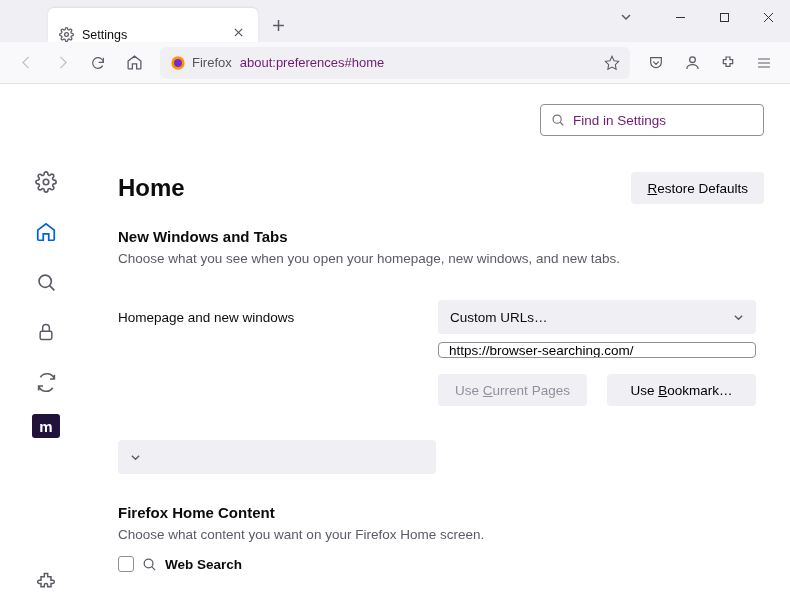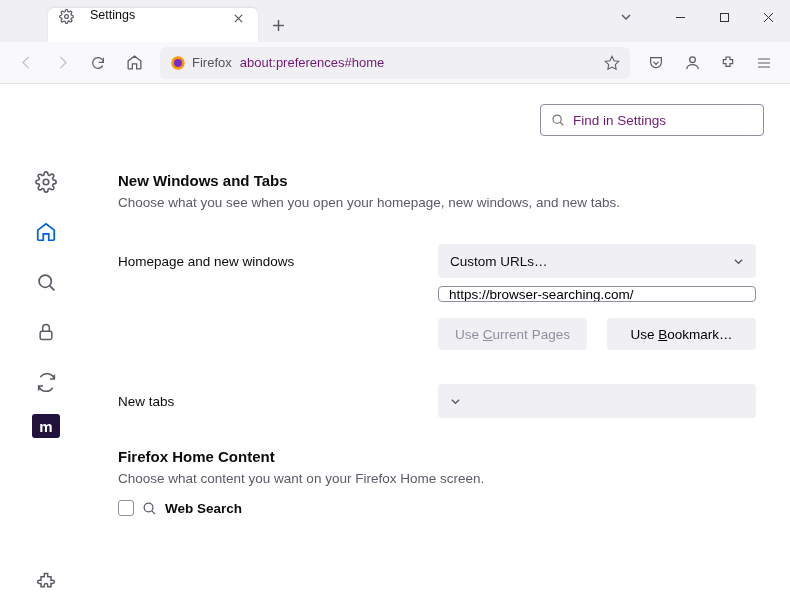--- a/index.html
+++ b/index.html
@@ -1,20 +1,20 @@
 <!DOCTYPE html>
 <html><head>
 <meta charset="utf-8">
 <style>
   * { box-sizing: border-box; margin: 0; padding: 0; }
   body { font-family: "Segoe UI", Arial, sans-serif; font-size: 13px; color: #0c0c0d; background: #fff; width: 790px; height: 615px; overflow: hidden; position: relative; }
   
   
   .titlebar { height: 42px; background: #f0f0f4; display: flex; align-items: flex-end; padding: 0 8px 0 8px; position: relative; }
-  .tab { background: #fff; border-radius: 6px 6px 0 0; height: 34px; width: 210px; display: flex; align-items: flex-start; padding: 0 10px; margin-left: 40px; gap: 16px; box-shadow: 0 -1px 2px rgba(0,0,0,0.08); }
+  .tab { background: #fff; border-radius: 6px 6px 0 0; height: 34px; width: 210px; display: flex; align-items: flex-end; padding: 0 10px; margin-left: 40px; gap: 8px; box-shadow: 0 -1px 2px rgba(0,0,0,0.08); }
   .tab-icon { width: 16px; height: 16px; display: flex; align-items: center; justify-content: center; }
   .tab-title { flex: 1; font-size: 12.5px; }
   .tab-close { width: 20px; height: 20px; display: flex; align-items: center; justify-content: center; border-radius: 4px; cursor: pointer; }
   .newtab { width: 28px; height: 28px; display: flex; align-items: center; justify-content: center; margin-left: 6px; margin-bottom: 3px; border-radius: 4px; cursor: pointer; }
   .spacer { flex: 1; }
   .win-controls { display: flex; position: absolute; right: 0; top: 0; height: 34px; }
   .win-controls > div, .win-chevron { width: 44px; height: 34px; display: flex; align-items: center; justify-content: center; cursor: pointer; }
   .win-chevron { position: absolute; right: 142px; top: 0; }
   
   
@@ -207,20 +207,26 @@
     <div class="topbar">
       <div class="search-box">
         <svg width="14" height="14" viewBox="0 0 24 24" fill="none" stroke="#737373" stroke-width="2">
             <circle cx="10.5" cy="10.5" r="7"></circle>
             <path d="M21 21l-5.2-5.2"></path>
           </svg>
         <span>Find in Settings</span>
       </div>
     </div>
 
+    <div class="heading-row">
+      <h1>Home</h1>
+      <button class="btn">
+          <span><span class="u">R</span>estore Defaults</span>
+        </button>
+    </div>
 
     <h2>New Windows and Tabs</h2>
     <p class="subtext">Choose what you see when you open your homepage, new windows, and new tabs.</p>
 
     <div class="form-row">
       <div class="form-label">Homepage and new windows</div>
       <div class="form-ctrl">
         <div class="select">
           <span>Custom URLs…</span>
           <svg width="11" height="11" viewBox="0 0 12 12" fill="none" stroke="#5b5b66" stroke-width="1.5">
@@ -241,21 +247,20 @@
         <button class="btn disabled">
             <span>Use <span class="u">C</span>urrent Pages</span>
           </button>
         <button class="btn">
             <span>Use <span class="u">B</span>ookmark…</span>
           </button>
       </div>
     </div>
 
     <div class="form-row" style="margin-bottom:30px">
-      <div class="form-label">New tabs</div>
       <div class="form-ctrl">
         <div class="select">
           <svg width="11" height="11" viewBox="0 0 12 12" fill="none" stroke="#5b5b66" stroke-width="1.5">
               <path d="M2 4l4 4 4-4"></path>
             </svg>
         </div>
       </div>
     </div>
 
     <h2>Firefox Home Content</h2>

